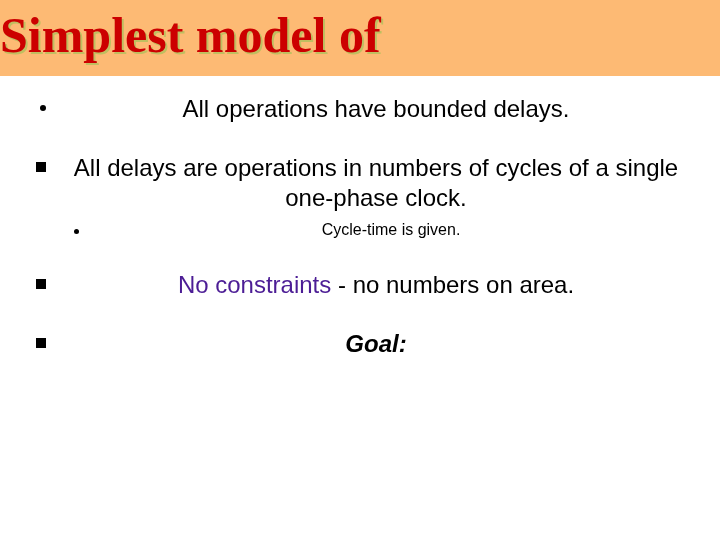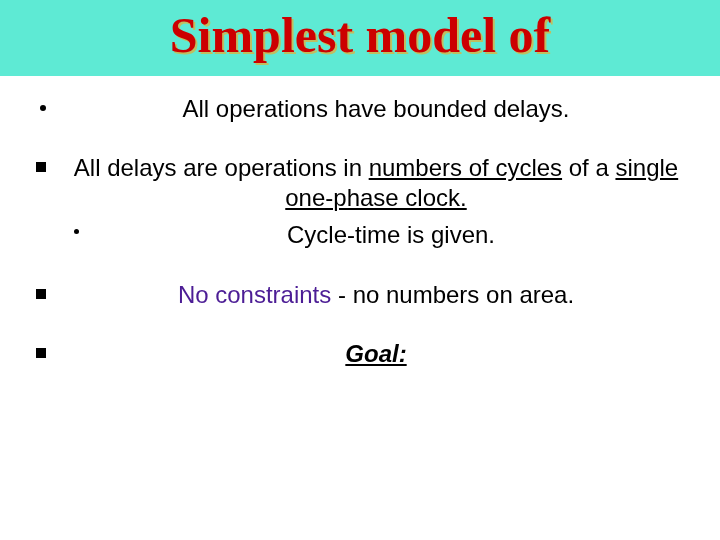--- a/index.html
+++ b/index.html
@@ -3,24 +3,23 @@
 <meta charset="utf-8">
 <style>
   * { margin: 0; padding: 0; box-sizing: border-box; }
   html, body { width: 720px; height: 540px; }
   body {
     background: #ffffff;
     font-family: Arial, Helvetica, sans-serif;
     color: #000;
   }
   .title-band {
-    background: #5eead4;
+    background: #fdba74;
     width: 100%;
     padding: 8px 0 14px 0;
-    text-align: center;
   }
   .title {
     font-family: "Times New Roman", Times, serif;
     font-weight: bold;
     font-size: 50px;
     line-height: 1.08;
     color: #cc0000;
     text-shadow: 2px 2px 0 #bfbf60;
   }
   .content {
@@ -61,36 +60,36 @@
     background: #000;
   }
   ul.level2 {
     list-style: none;
     margin: 8px 0 0 0;
     padding: 0;
   }
   ul.level2 > li {
     position: relative;
     padding-left: 30px;
-    font-size: 24px;
+    font-size: 16px;
     line-height: 1.25;
     margin-top: 0;
   }
   ul.level2 > li::before {
     content: "";
     position: absolute;
     left: 14px;
     top: 9px;
     width: 5px;
     height: 5px;
     background: #000;
     border-radius: 50%;
   }
   .red { color: #4c1d95; }
-  .ul { text-decoration: underline; }
+  .ul { }
   .bi { font-weight: bold; font-style: italic; }
 </style>
 </head>
 <body>
 
 <div class="title-band">
   <div class="title">
     <span>Simplest model of</span><br>
   </div>
 </div>

